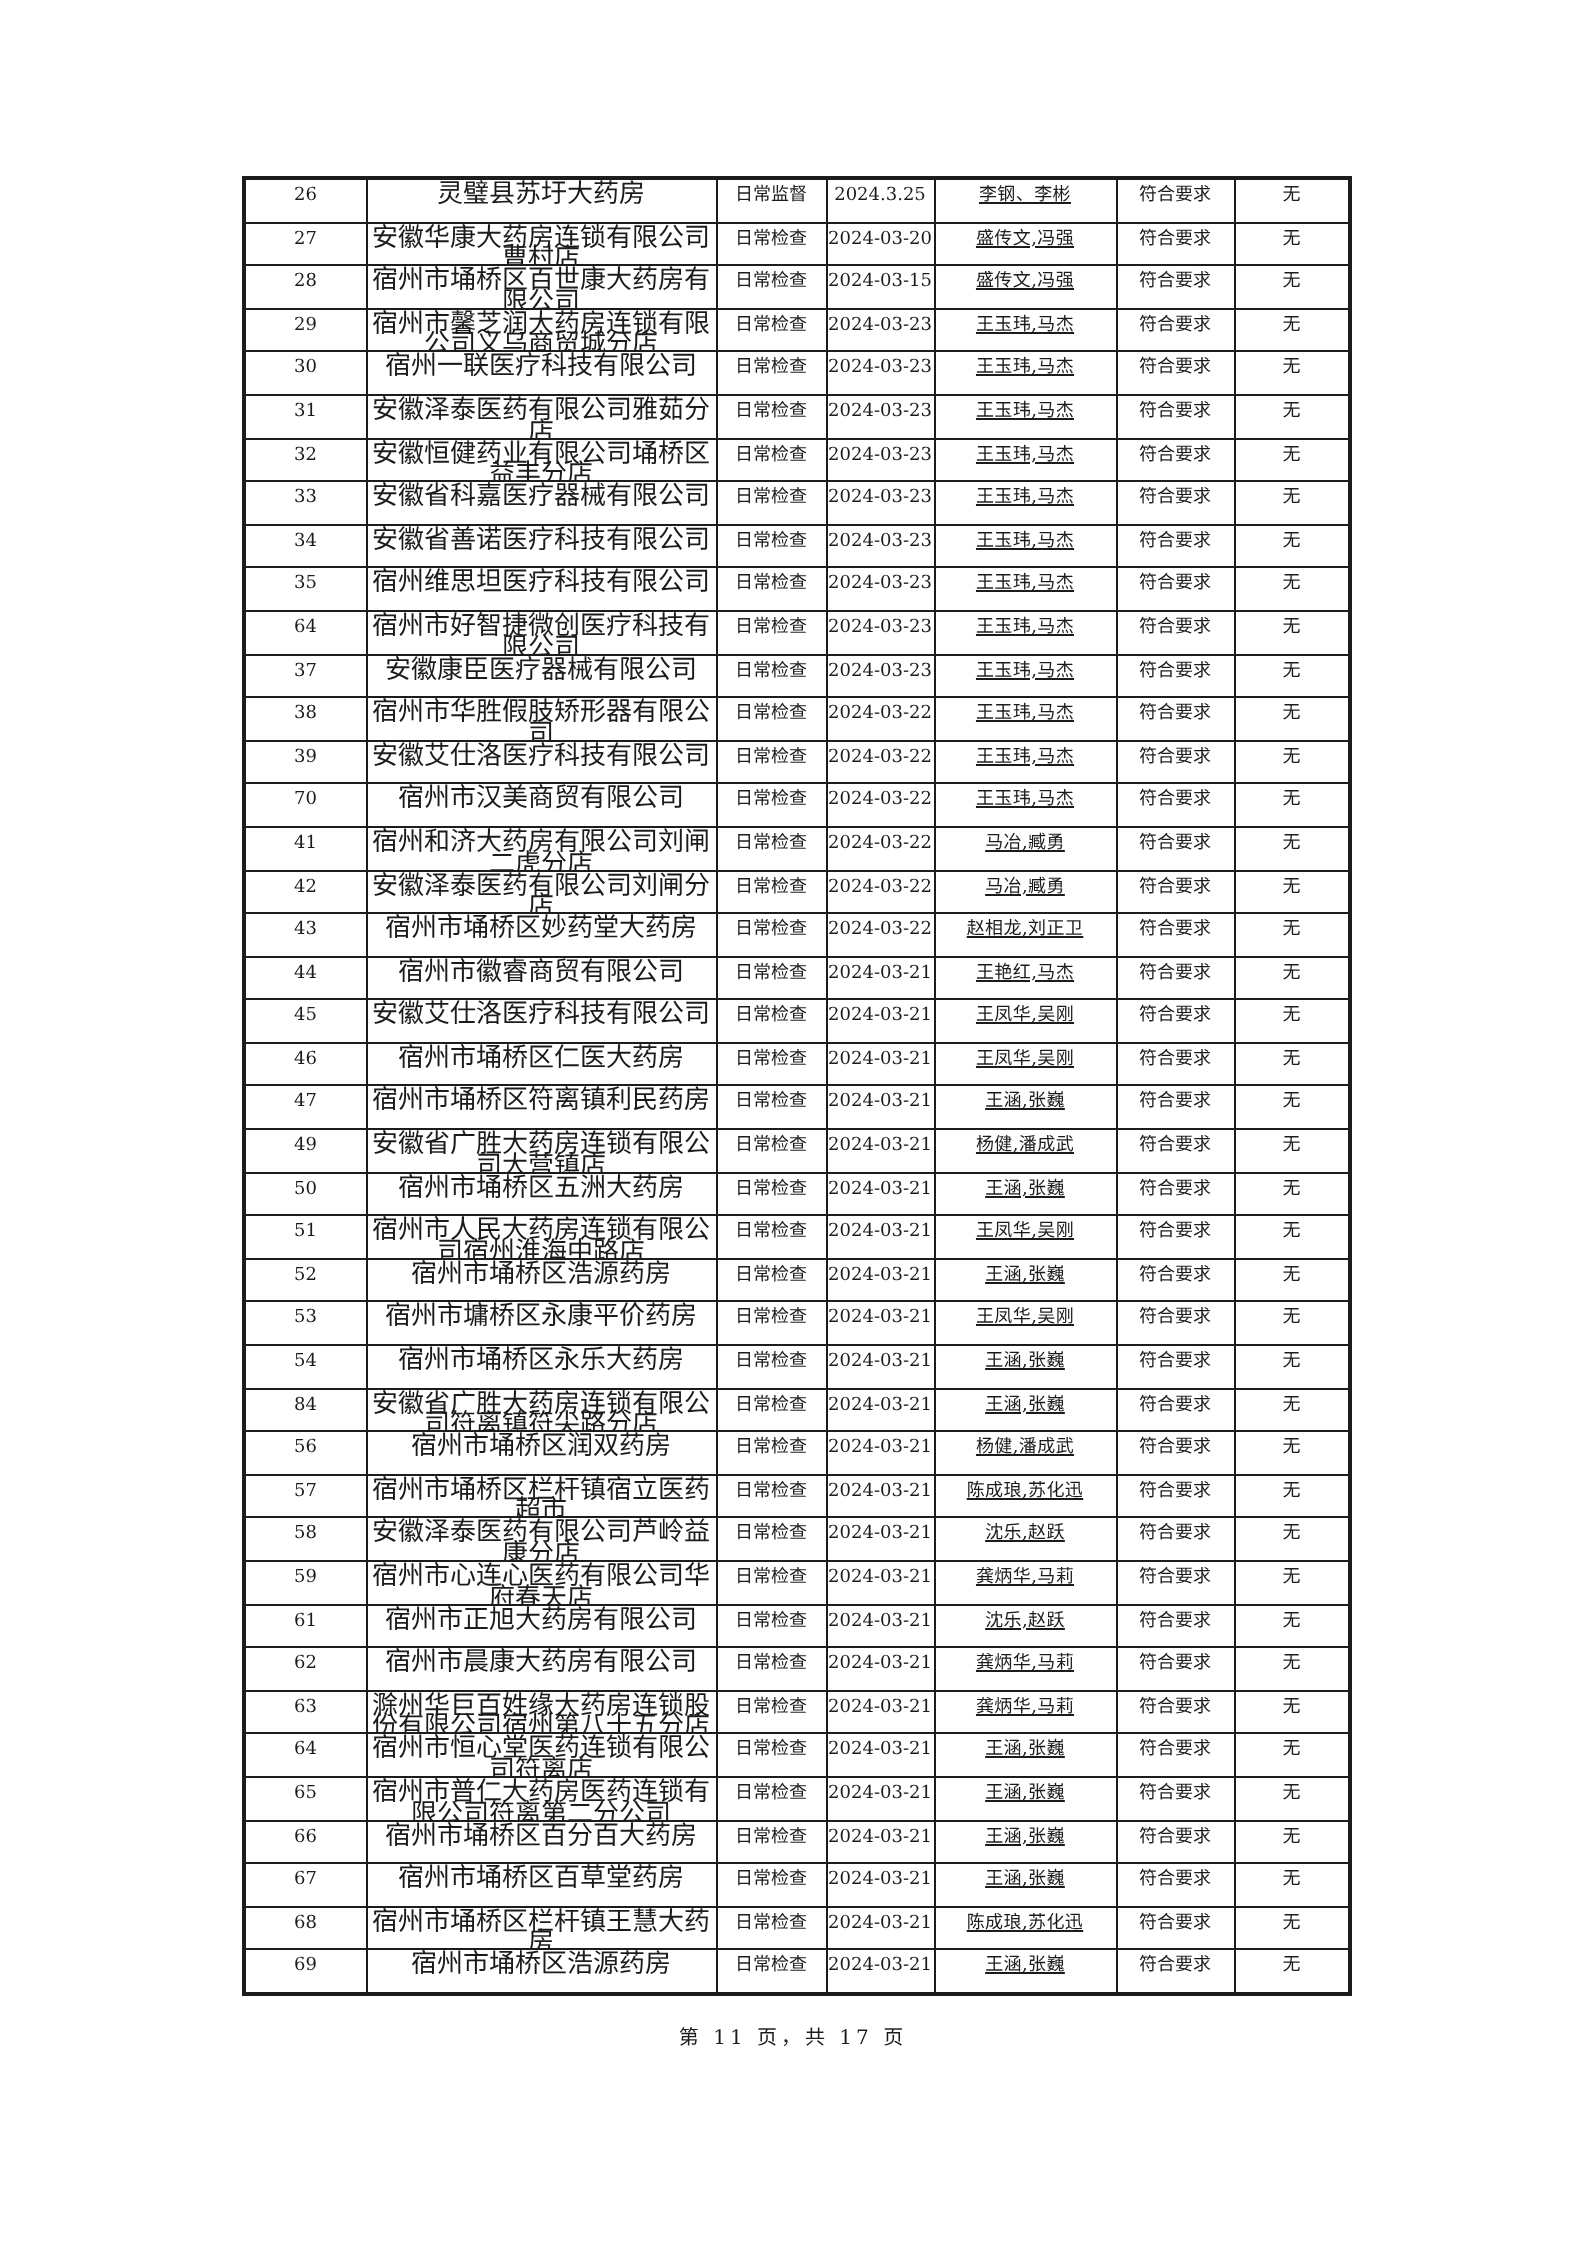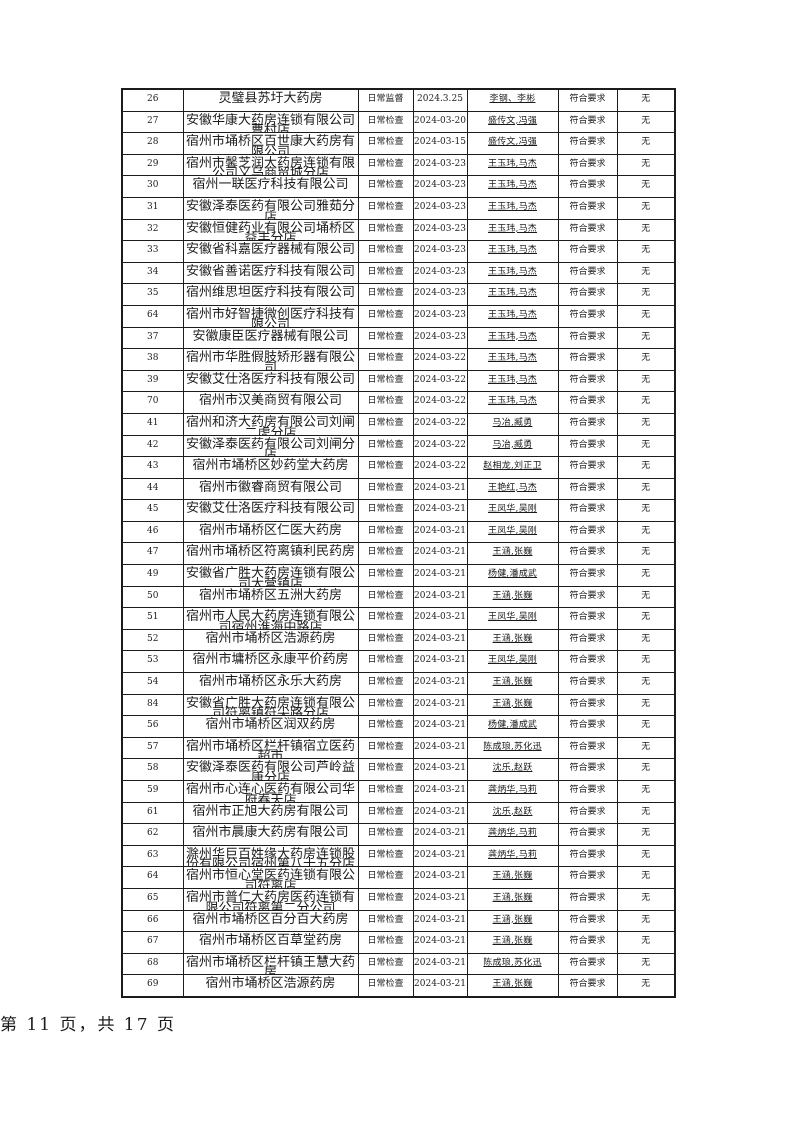--- a/index.html
+++ b/index.html
@@ -37,22 +37,22 @@
     line-height: 10.6px;
     word-break: break-all;
   }
   td.c-name .cell { font-size: 13px; padding-left: 2px; padding-right: 2px; }
   td.c-insp .cell { letter-spacing: 0.2px; text-decoration: underline; }
   .footer {
     position: absolute;
     left: 0;
     top: 1010px;
     width: 100%;
-    text-align: left;
-    font-size: 17px;
+    text-align: center;
+    font-size: 10px;
     letter-spacing: 2px;
     color: #1b1b1b;
   }
 </style>
 </head>
 <body>
 
 <div class="sheet">
   <table class="insp">
     <colgroup>

